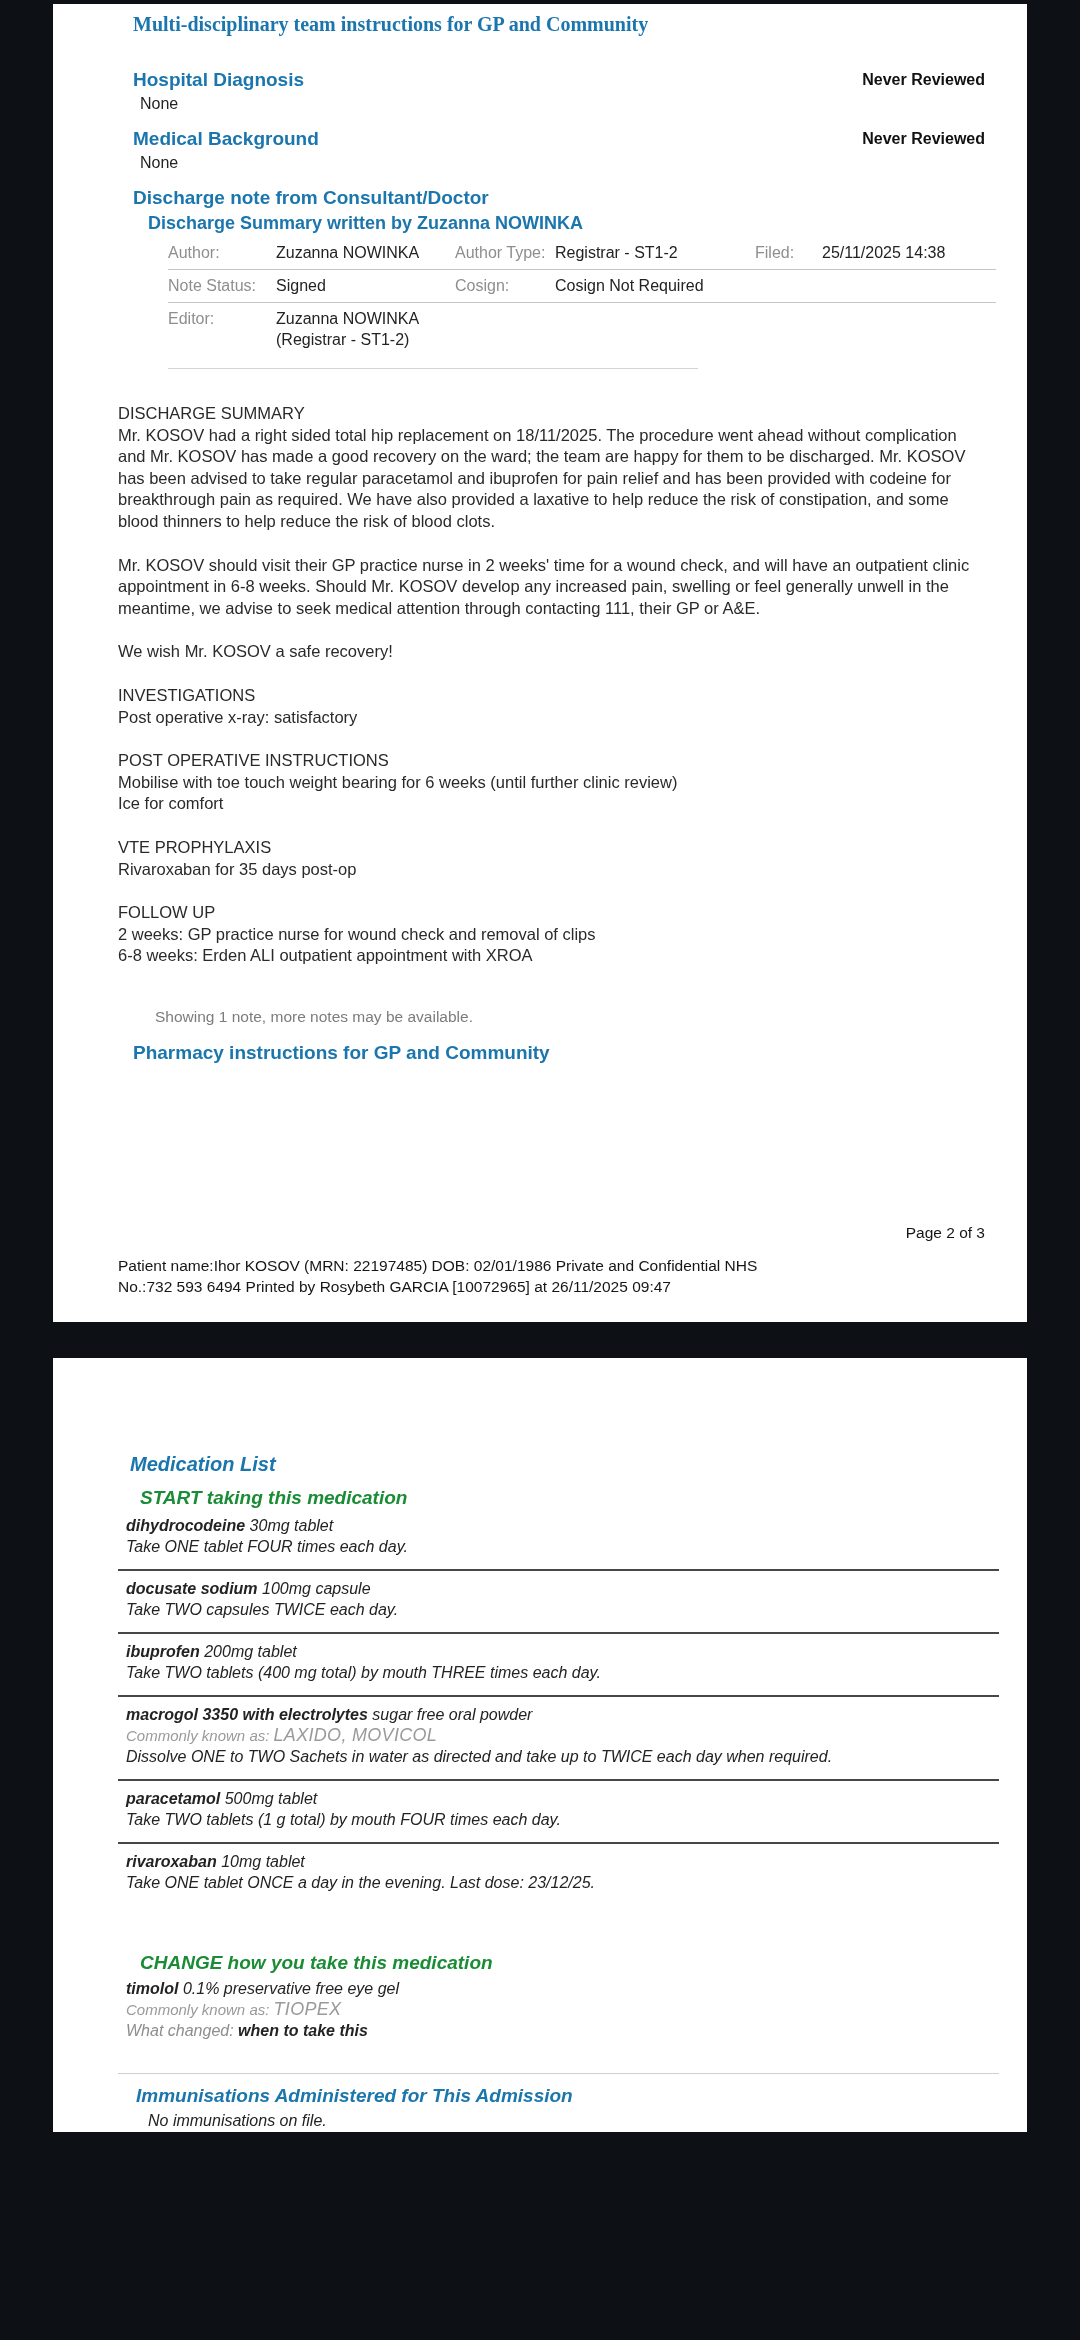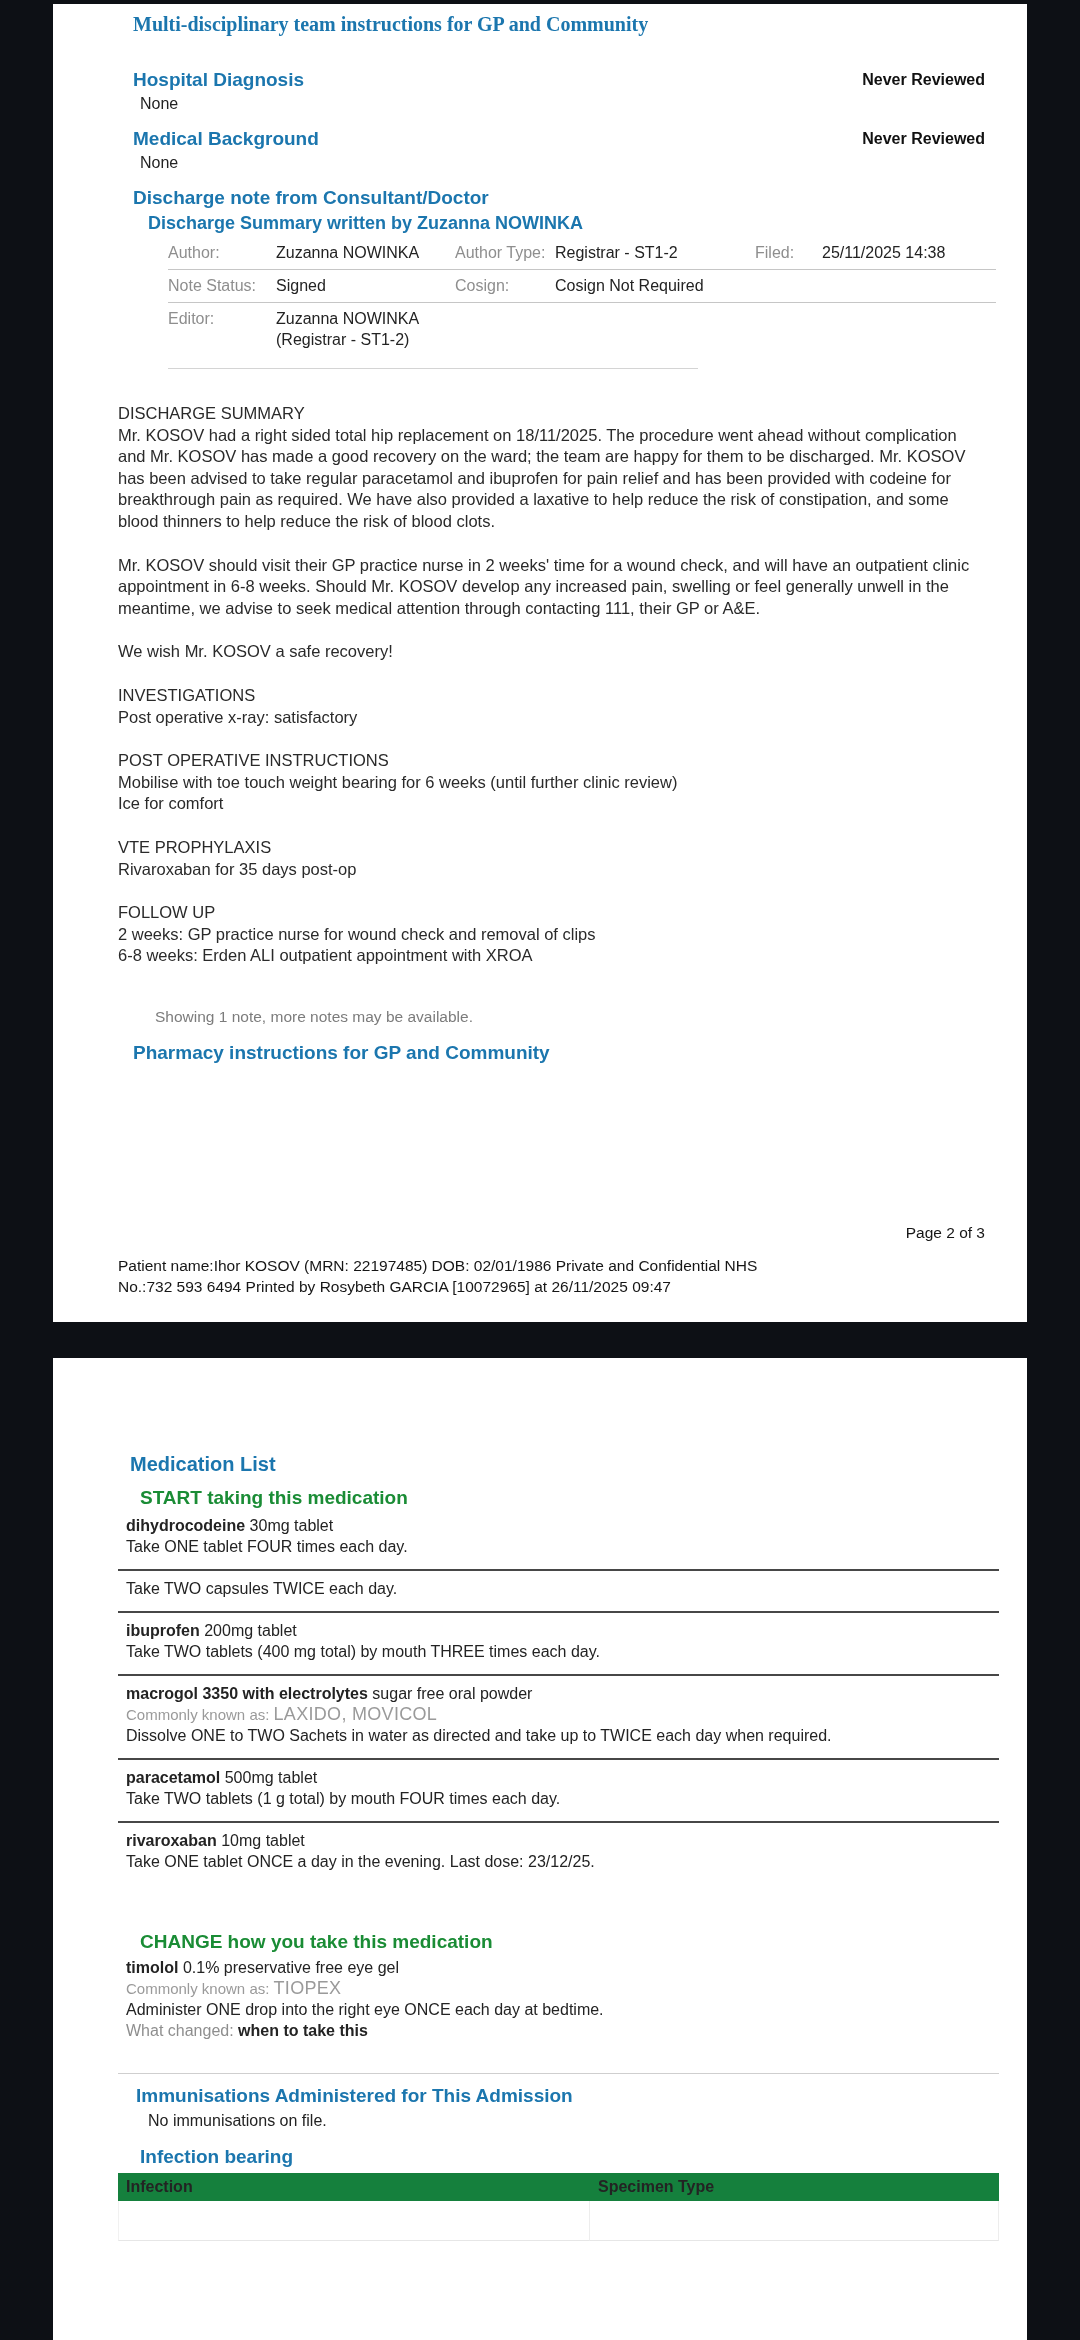--- a/index.html
+++ b/index.html
@@ -7,21 +7,21 @@
     width:1080px; height:2340px; position:relative;
     background:#0d1015; overflow:hidden;
     font-family:"Liberation Sans", sans-serif;
     -webkit-font-smoothing:antialiased;
   }
   .page {
     position:absolute; left:53px; width:974px; background:#ffffff;
     box-sizing:border-box; color:#232323;
   }
   .page1 { top:4px; height:1318px; padding:8px 42px 0 65px; }
-  .page2 { top:1358px; height:982px; padding:94px 28px 0 65px; overflow:hidden; }
+  .page2 { top:1358px; height:774px; padding:94px 28px 0 65px; overflow:hidden;font-style:italic; }
 
   .h-blue { color:#1b76ae; font-weight:bold; }
   .h-main  { font-size:20px; line-height:24px; margin:0 0 32px 15px;font-family:Liberation Serif, serif; }
   .h-sec   { font-size:19px; line-height:23px; margin-left:15px; }
   .h-sub   { font-size:18px; line-height:22px; margin:0 0 3px 30px; }
   .h-green { color:#1a8c35; font-weight:bold; font-size:19px; line-height:23px; }
 
   .sec-row { display:flex; justify-content:space-between; align-items:flex-start; }
   .status  { font-size:16px; font-weight:bold; line-height:23px; color:#111; }
   .plain   { font-size:16px; line-height:21px; margin:2px 0 13px 22px; }
@@ -164,20 +164,21 @@
   <div class="h-blue h-medlist">Medication List</div>
   <div class="h-green h-start">START taking this medication</div>
 
   <div class="med">
     <div><span class="med-name">dihydrocodeine</span> <span>30mg tablet</span></div>
     <div>Take ONE tablet FOUR times each day.</div>
   </div>
   <div class="med-divider"></div>
 
   <div class="med">
+    <div><span class="med-name">docusate sodium</span> <span>100mg capsule</span></div>
     <div>Take TWO capsules TWICE each day.</div>
   </div>
   <div class="med-divider"></div>
 
   <div class="med">
     <div><span class="med-name">ibuprofen</span> <span>200mg tablet</span></div>
     <div>Take TWO tablets (400 mg total) by mouth THREE times each day.</div>
   </div>
   <div class="med-divider"></div>
 
@@ -197,21 +198,20 @@
   <div class="med">
     <div><span class="med-name">rivaroxaban</span> <span>10mg tablet</span></div>
     <div>Take ONE tablet ONCE a day in the evening. Last dose: 23/12/25.</div>
   </div>
 
   <div class="h-green h-change">CHANGE how you take this medication</div>
 
   <div class="med">
     <div><span class="med-name">timolol</span> <span>0.1% preservative free eye gel</span></div>
     <div class="med-known"><span>Commonly known as:</span> <span class="med-brand">TIOPEX</span></div>
-    <div>Administer ONE drop into the right eye ONCE each day at bedtime.</div>
     <div><span class="med-changed-label">What changed:</span> <span class="med-changed-value">when to take this</span></div>
   </div>
 
   <div class="section-divider"></div>
 
   <div class="h-blue h-sec h-immun">Immunisations Administered for This Admission</div>
   <div class="immun-text">No immunisations on file.</div>
 
 
   <div class="h-blue h-sec h-infection">Infection bearing</div>

